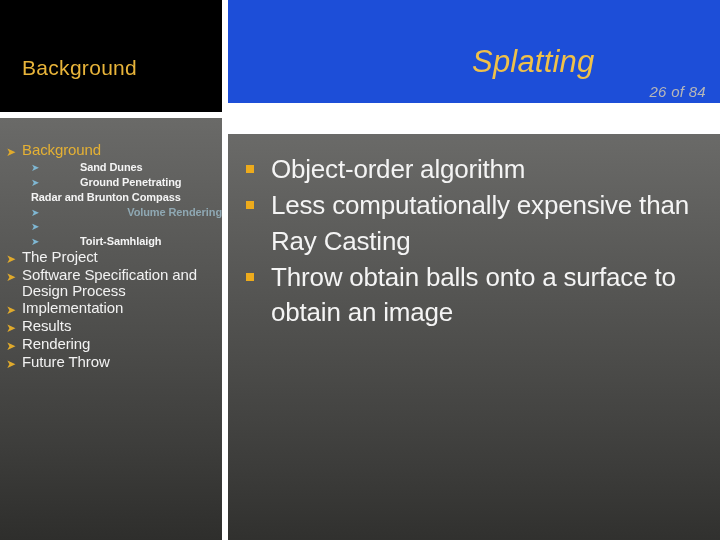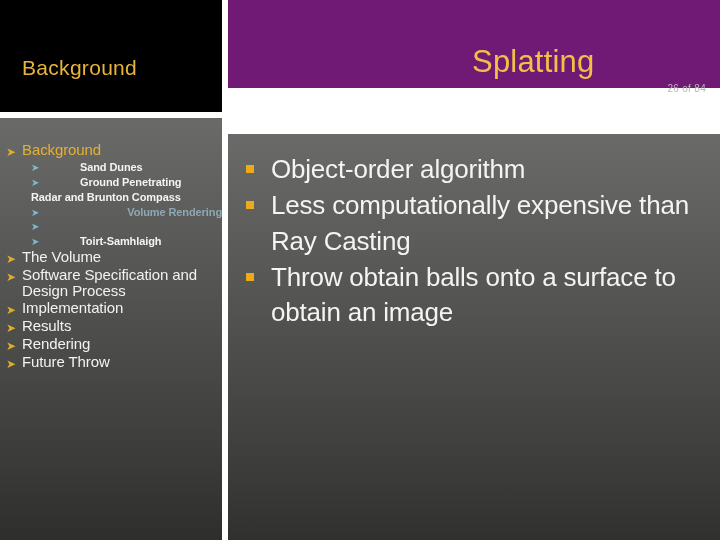--- a/index.html
+++ b/index.html
@@ -24,22 +24,23 @@
   
   .header-left {
     position: absolute;
     left: 0; top: 0;
     width: 222px; height: 112px;
     background: #000000;
   }
   .header-right {
     position: absolute;
     left: 228px; top: 0;
-    width: 492px; height: 88px;
-    background: #701a75;
+    width: 492px; height: 103px;
+    background: #1d4ed8;
+    font-style: italic;
   }
   .sidebar-header-title {
     position: absolute;
     left: 22px;
     top: 56px;
     font-size: 21px;
     color: #e8b43a;
     letter-spacing: 0.3px;
     white-space: nowrap;
   }
@@ -49,21 +50,21 @@
     top: 44px;
     font-size: 31px;
     color: #f0c149;
     letter-spacing: 0.2px;
     white-space: nowrap;
   }
   .slide-counter {
     position: absolute;
     right: 14px;
     top: 83px;
-    font-size: 10px;
+    font-size: 15px;
     color: #b7b7b7;
     white-space: nowrap;
     letter-spacing: 0.3px;
   }
 
   
   .panel-left {
     position: absolute;
     left: 0; top: 118px;
     width: 222px; height: 422px;
@@ -209,21 +210,21 @@
         </div>
         <div class="nav-row level2">
           <span class="nav-arrow">➤</span>
         </div>
         <div class="nav-row level2">
           <span class="nav-arrow">➤</span>
           <span class="nav-label">Toirt-Samhlaigh</span>
         </div>
         <div class="nav-row level1">
           <span class="nav-arrow">➤</span>
-          <span class="nav-label">The Volume</span>
+          <span class="nav-label">The Project</span>
         </div>
         <div class="nav-row level1">
           <span class="nav-arrow">➤</span>
           <span class="nav-label">Software Specification and Design Process</span>
         </div>
         <div class="nav-row level1">
           <span class="nav-arrow">➤</span>
           <span class="nav-label">Implementation</span>
         </div>
         <div class="nav-row level1">

